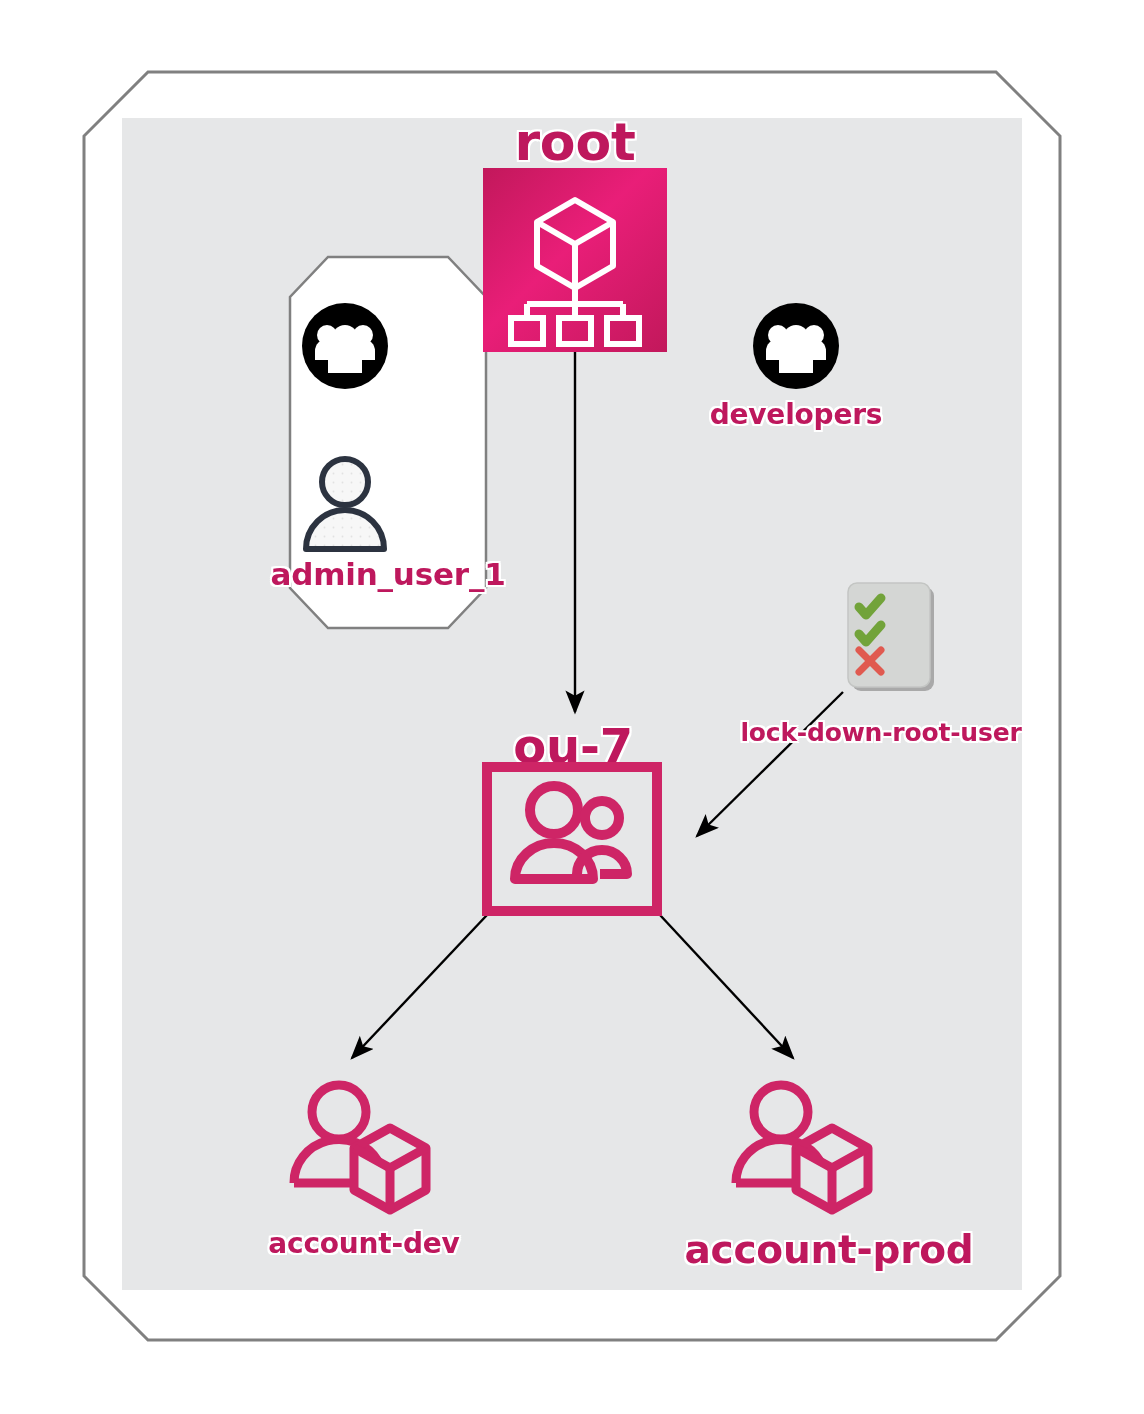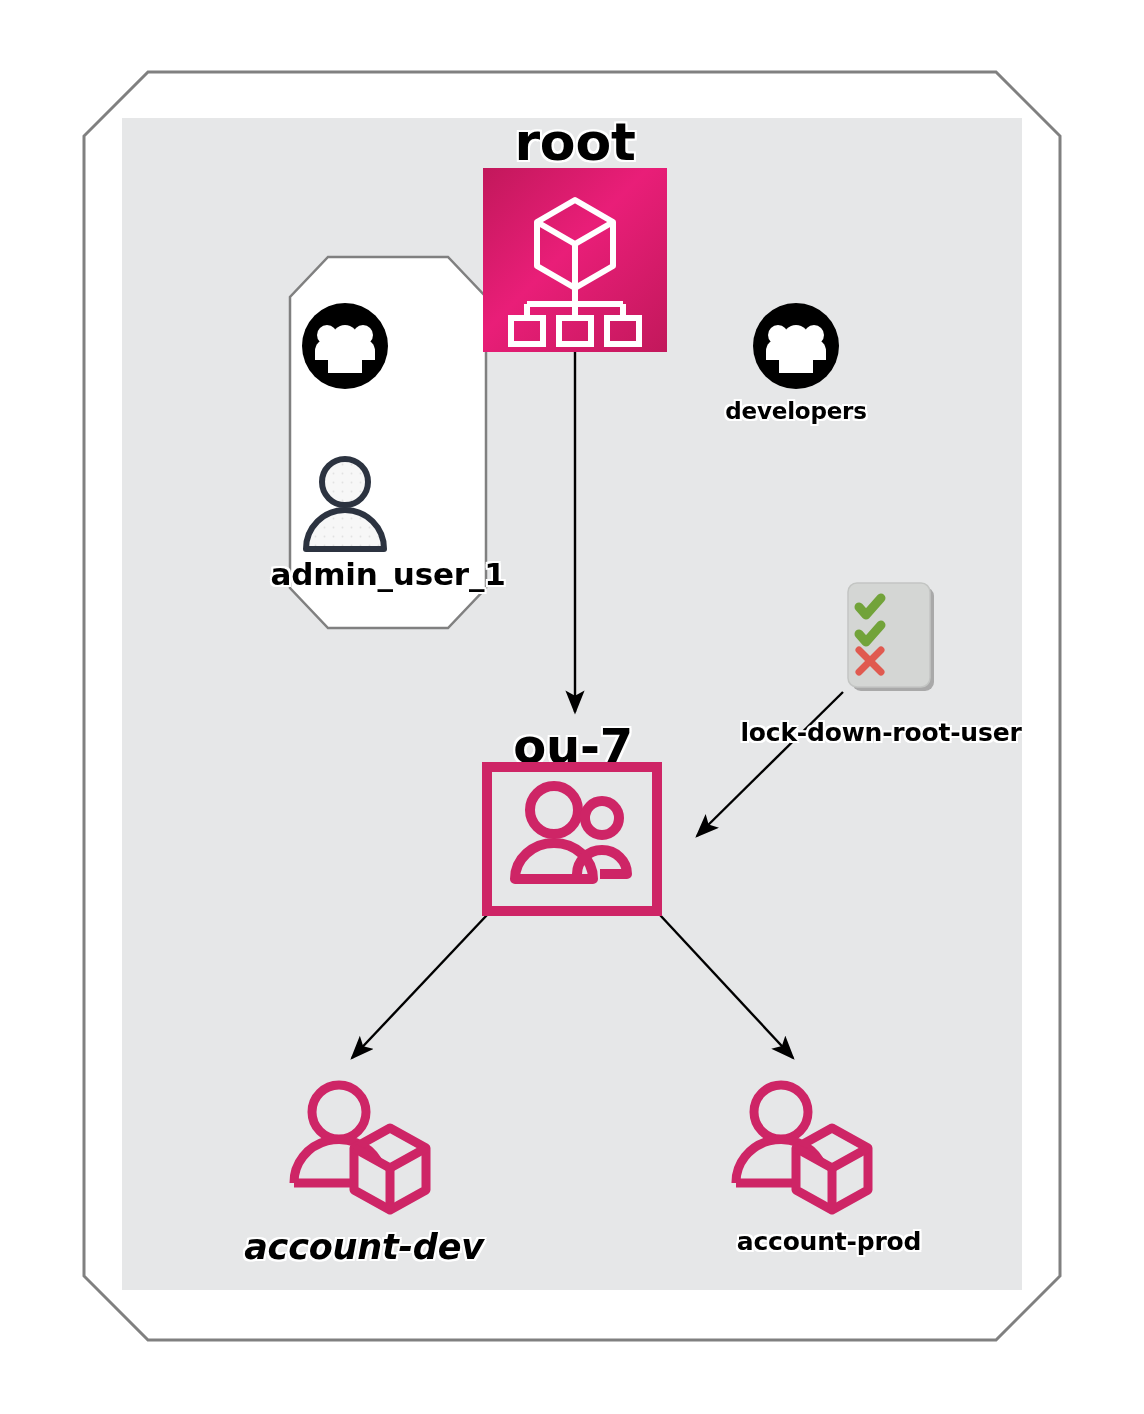--- a/index.html
+++ b/index.html
@@ -19,21 +19,21 @@
   }
   .layer {
     position: absolute;
     left: 0;
     top: 0;
     width: 1144px;
     height: 1414px;
   }
   .node-label {
     position: absolute;
-    color: #000000;
+    color: #be185d;
     font-weight: bold;
     white-space: nowrap;
     text-align: center;
     letter-spacing: -0.2px;
     text-shadow:
       -2px -2px 0 #ffffff,  2px -2px 0 #ffffff,
       -2px  2px 0 #ffffff,  2px  2px 0 #ffffff,
       -2px  0   0 #ffffff,  2px  0   0 #ffffff,
        0   -2px 0 #ffffff,  0    2px 0 #ffffff;
   }
@@ -136,21 +136,21 @@
     <g fill="#FFFFFF">
       <circle cx="26" cy="33" r="10"></circle>
       <path d="M14,49 a12,12 0 0 1 24,0 v9 h-24 z"></path>
       <circle cx="62" cy="33" r="10"></circle>
       <path d="M50,49 a12,12 0 0 1 24,0 v9 h-24 z"></path>
       <circle cx="44" cy="36" r="13"></circle>
       <path d="M27,57 a17,16 0 0 1 34,0 v14 h-34 z"></path>
     </g>
   </svg>
 
-  <div class="node-label" style="left:688px; top:398px; width:216px; font-size:23px;">developers</div>
+  <div class="node-label" style="left:688px; top:398px; width:216px; font-size:28px;">developers</div>
 
   <svg class="icon-box" style="left:840px; top:573px;" width="104" height="130" viewBox="0 0 104 130">
     <rect x="12" y="14" width="82" height="104" rx="9" fill="#9E9E9E" opacity="0.85"></rect>
     <rect x="8" y="10" width="82" height="104" rx="9" fill="#D4D6D4" stroke="#C3C5C3" stroke-width="1.5"></rect>
     <g stroke="#72A33A" stroke-width="9" stroke-linecap="round" stroke-linejoin="round" fill="none">
       <path d="M19,34 L26,42 L41,25"></path>
     </g>
     <g stroke="#72A33A" stroke-width="9" stroke-linecap="round" stroke-linejoin="round" fill="none">
       <path d="M19,61 L26,69 L41,52"></path>
     </g>
@@ -179,28 +179,28 @@
     <g fill="none" stroke="#CE2566" stroke-width="9" stroke-linejoin="round" stroke-linecap="butt">
       <circle cx="51" cy="32" r="27"></circle>
       <path d="M6,103 a45,43 0 0 1 84,-22"></path>
       <path d="M6,103 L70,103"></path>
       <path d="M102,48 L138,68 L138,110 L102,130 L66,110 L66,68 Z"></path>
       <path d="M66,68 L102,88 L138,68"></path>
       <path d="M102,88 L102,130"></path>
     </g>
   </svg>
 
-  <div class="node-label" style="left:205px; top:1227px; width:318px; font-size:35px;font-style:italic;">account-dev</div>
+  <div class="node-label" style="left:205px; top:1227px; width:318px; font-size:28px;">account-dev</div>
 
   <svg class="icon-box" style="left:730px; top:1080px;" width="150" height="140" viewBox="0 0 150 140">
     <g fill="none" stroke="#CE2566" stroke-width="9" stroke-linejoin="round" stroke-linecap="butt">
       <circle cx="51" cy="32" r="27"></circle>
       <path d="M6,103 a45,43 0 0 1 84,-22"></path>
       <path d="M6,103 L70,103"></path>
       <path d="M102,48 L138,68 L138,110 L102,130 L66,110 L66,68 Z"></path>
       <path d="M66,68 L102,88 L138,68"></path>
       <path d="M102,88 L102,130"></path>
     </g>
   </svg>
 
-  <div class="node-label" style="left:664px; top:1227px; width:330px; font-size:25px;">account-prod</div>
+  <div class="node-label" style="left:664px; top:1227px; width:330px; font-size:39px;">account-prod</div>
 
 </div>
 
 </body></html>

